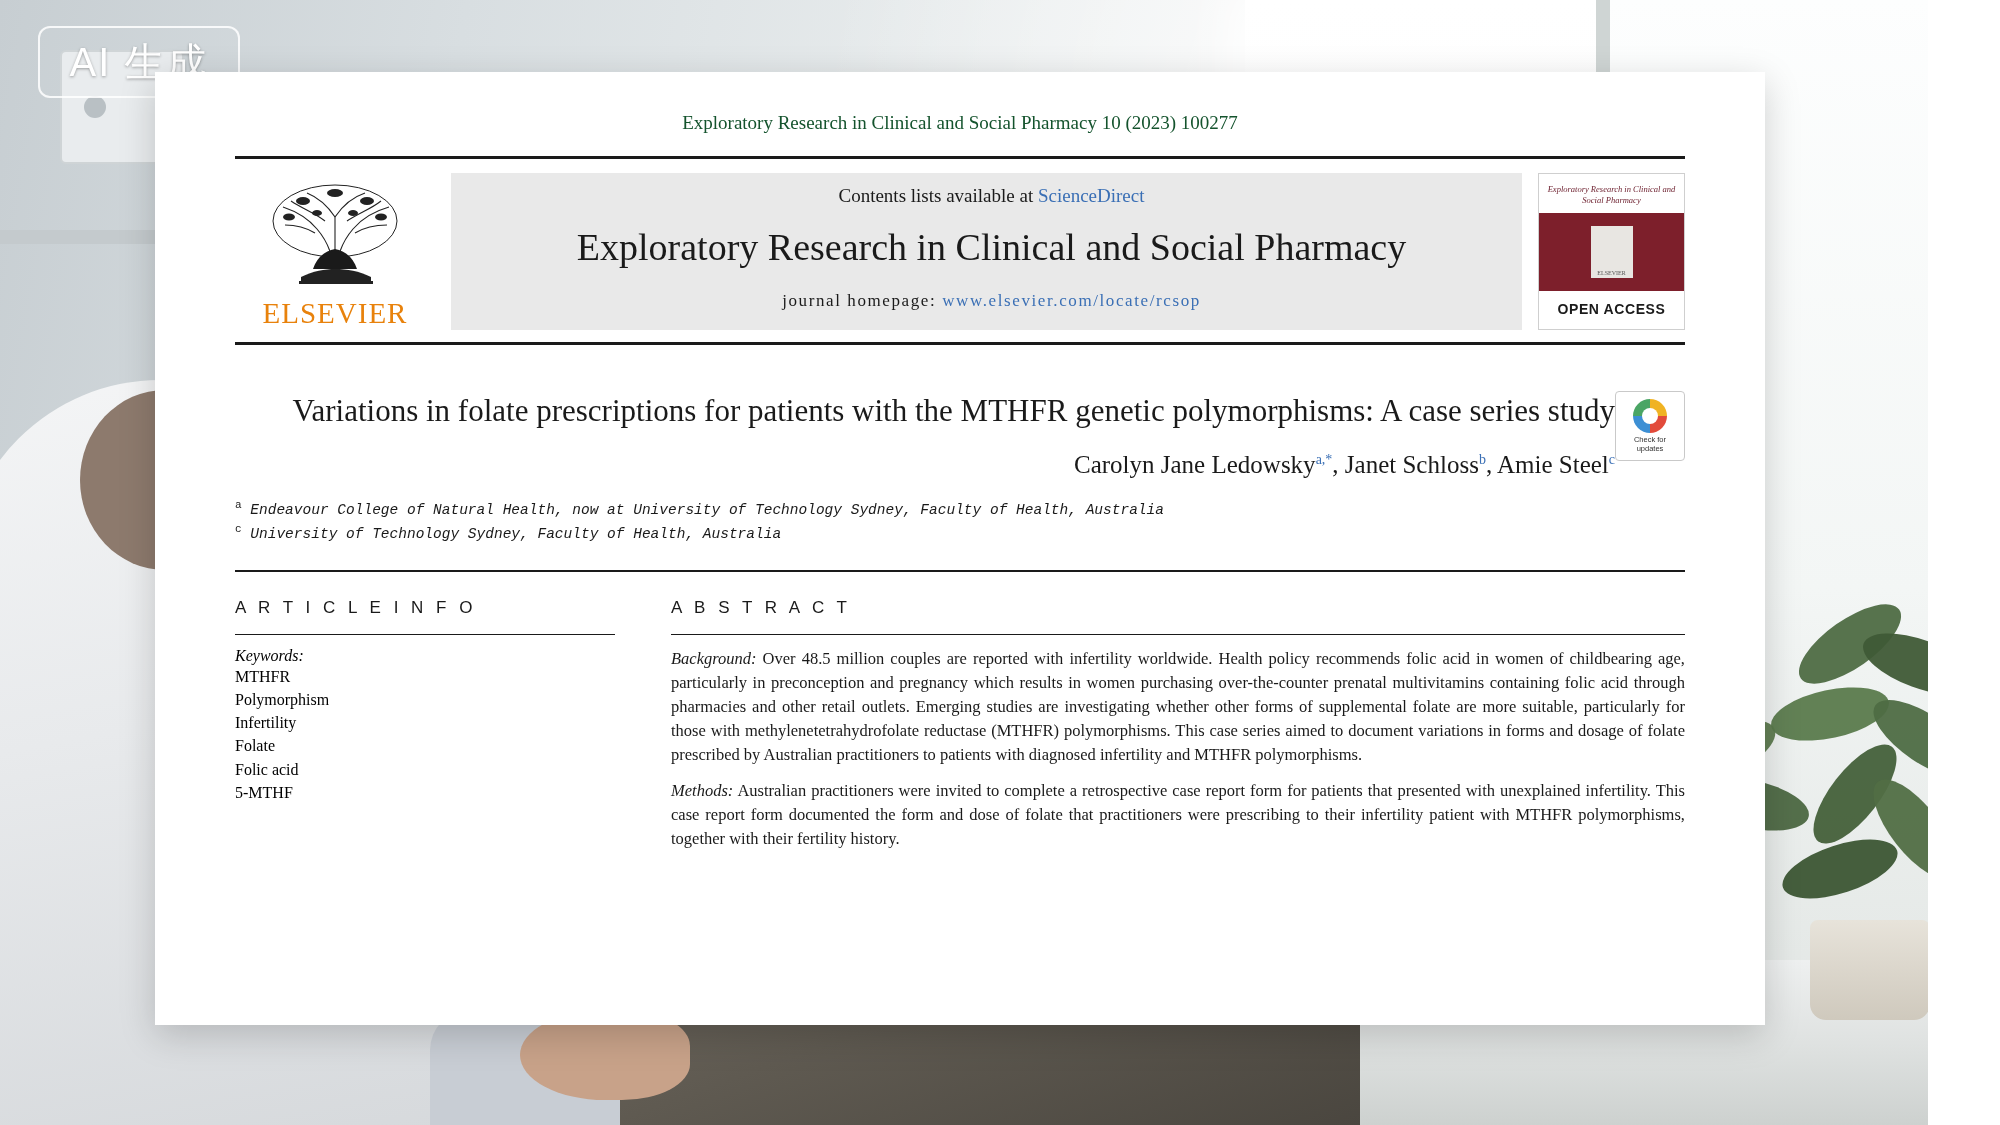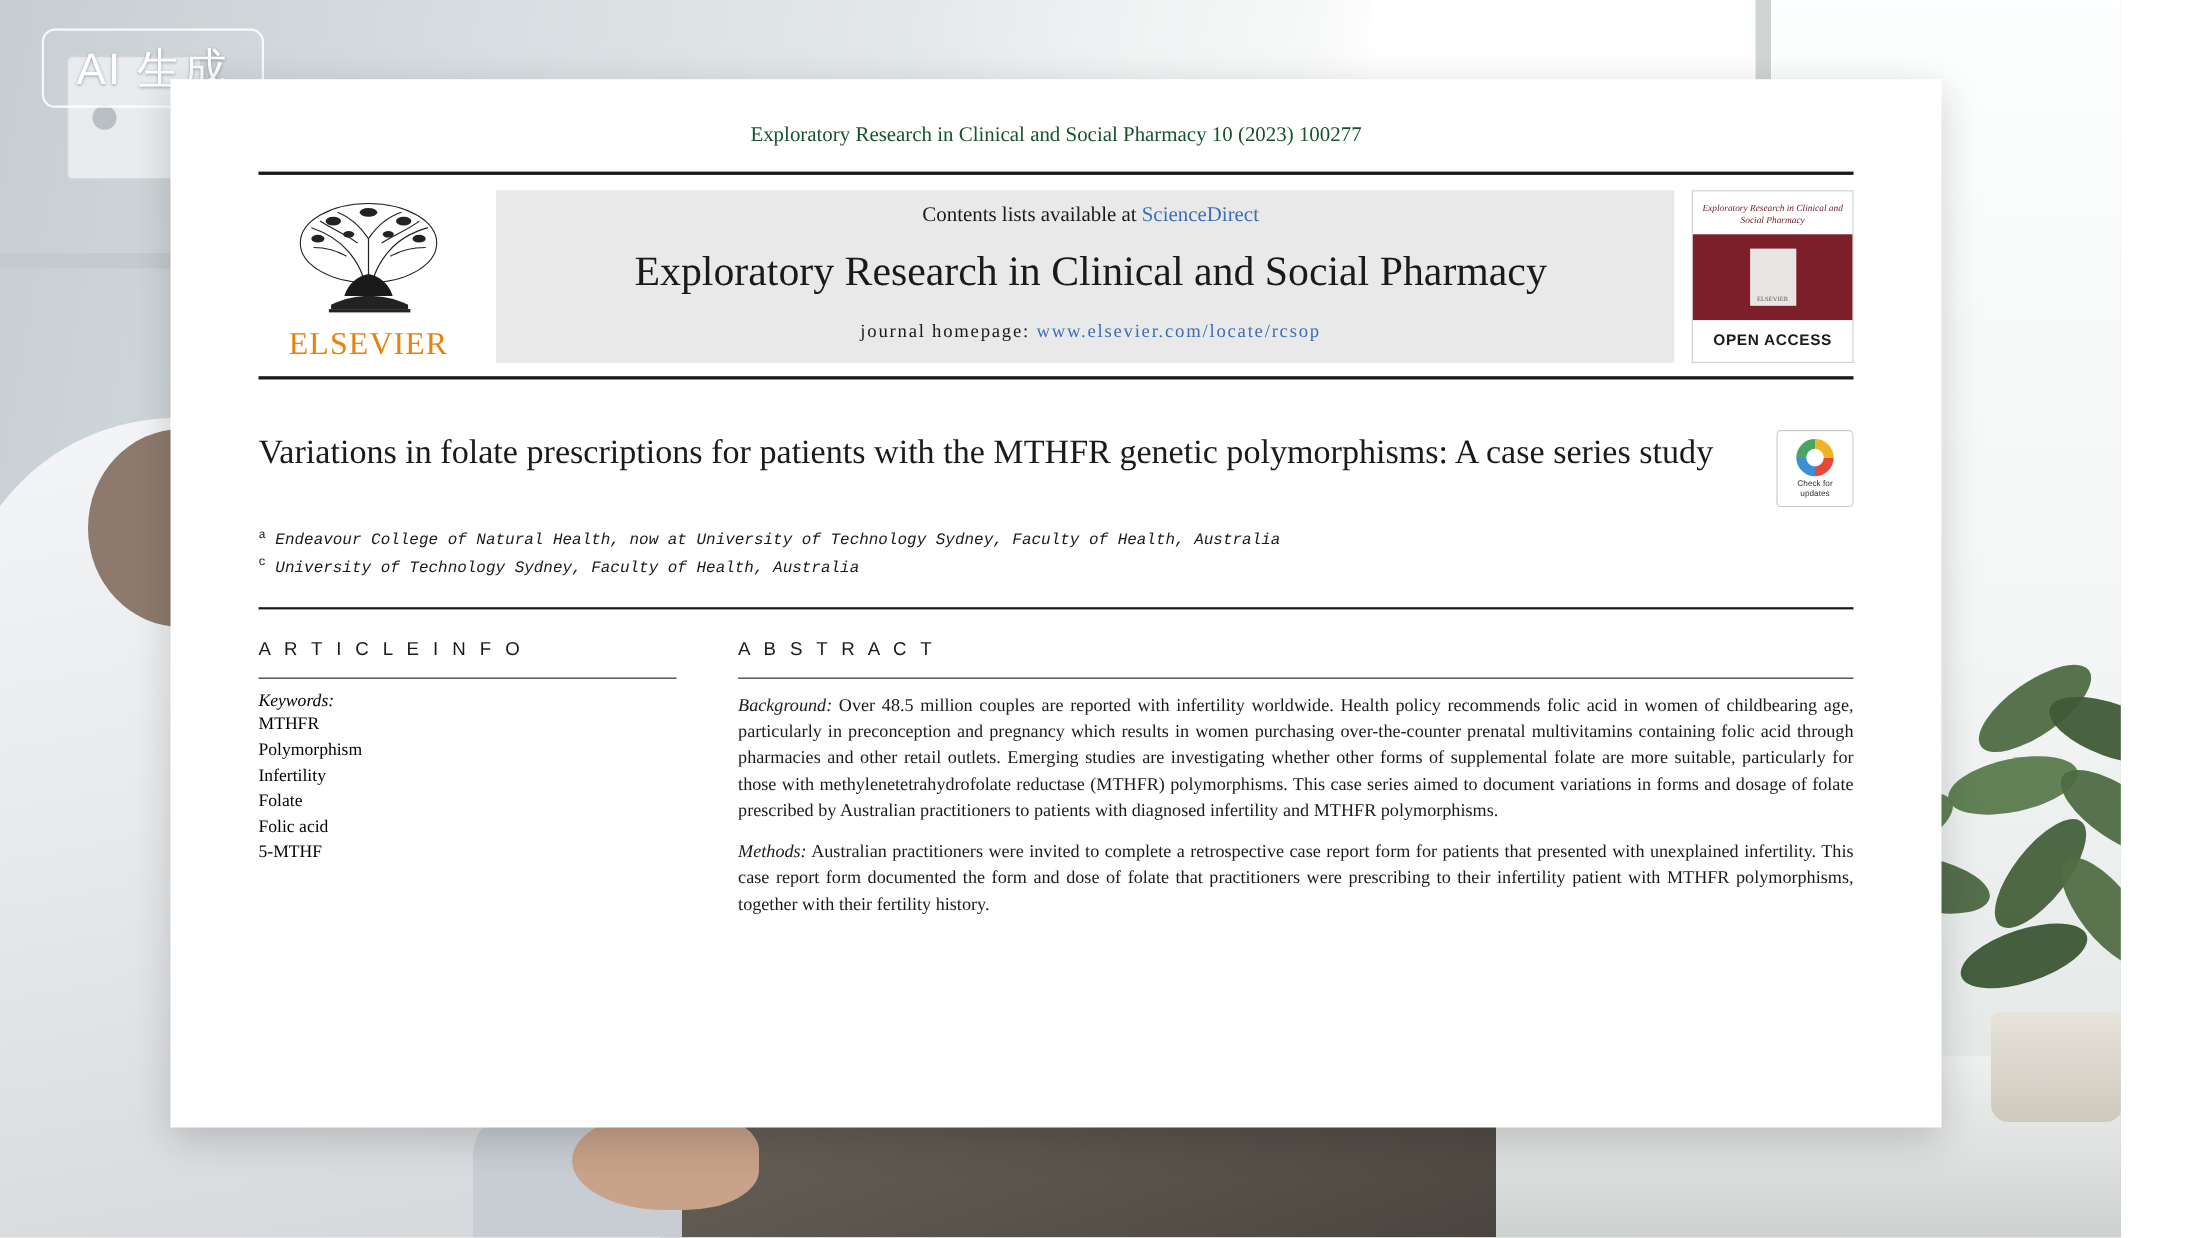--- a/index.html
+++ b/index.html
@@ -254,21 +254,21 @@
   .rule-under-mast {
     margin: 12px 80px 0 80px;
     border-top: 3px solid #1a1a1a;
   }
 
   .title-block {
     margin: 46px 80px 0 80px;
     display: flex;
     align-items: flex-start;
   }
-  .title-col { flex: 1 1 auto; }
+  .title-col { flex: 1 1 auto; text-align: right; }
   .art-title {
     font-size: 31px;
     line-height: 1.28;
     color: #1a1a1a;
     font-family: "Liberation Serif", serif;
   }
   .authors {
     margin-top: 20px;
     font-size: 25px;
     color: #1a1a1a;
@@ -431,20 +431,25 @@
         </div>
         <div class="cover-oa">OPEN ACCESS</div>
       </div>
     </div>
 
     <div class="rule-under-mast"></div>
 
     <div class="title-block">
       <div class="title-col">
         <div class="art-title">Variations in folate prescriptions for patients with the MTHFR genetic polymorphisms: A case series study</div>
+        <div class="authors">
+          <span>Carolyn Jane Ledowsky</span><sup>a,*</sup>,
+          <span>Janet Schloss</span><sup>b</sup>,
+          <span>Amie Steel</span><sup>c</sup>
+        </div>
       </div>
       <div class="crossmark">
         <div class="cm-circle">
               <div class="cm-inner"></div>
             </div>
         <div class="cm-text">
           <span>Check for</span><br>
           <span>updates</span>
         </div>
       </div>

